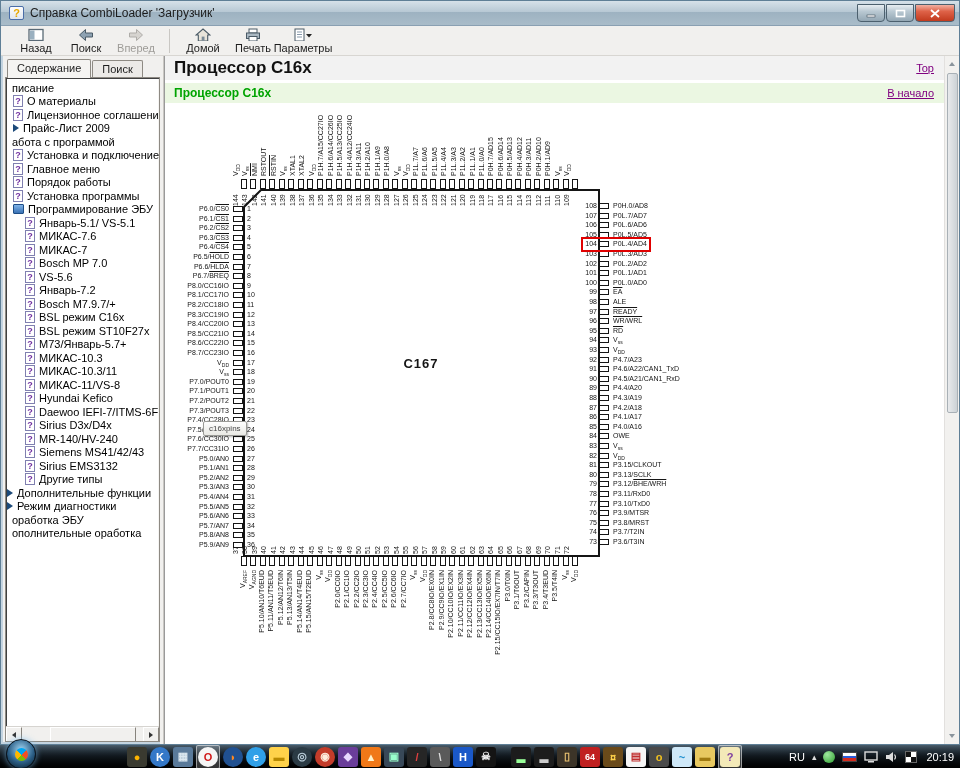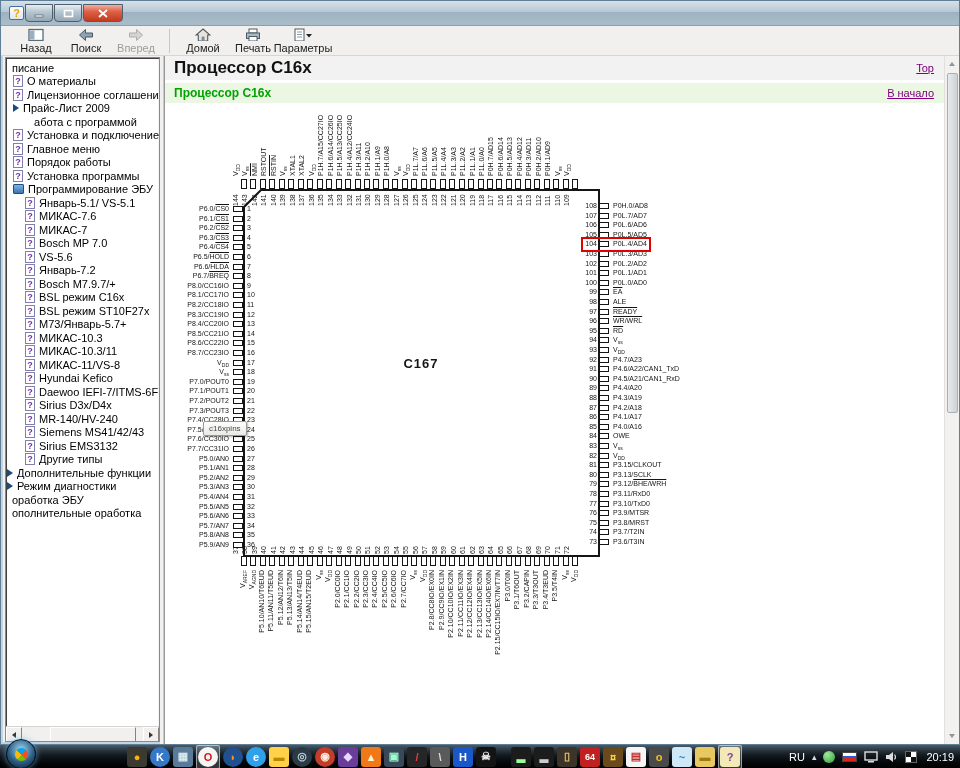--- a/index.html
+++ b/index.html
@@ -117,20 +117,21 @@
   .clock { font-size:11px; color:#fff; margin-left:2px; }
 </style>
 </head>
 <body>
 
 <div class="screen">
   <div class="window">
 
     <div class="titlebar">
       <span class="help-file-icon">?</span>
+      <span class="title">Справка CombiLoader 'Загрузчик'</span>
       <div class="winbtns">
         <div class="winbtn">
           <svg width="10" height="9">
               <rect x="1" y="6" width="8" height="2" fill="#fff" stroke="#3c4c58" stroke-width="0.6"></rect>
             </svg>
         </div>
         <div class="winbtn">
           <svg width="11" height="9">
               <rect x="1.5" y="1.5" width="8" height="6" fill="none" stroke="#fff" stroke-width="1.6"></rect>
             </svg>
@@ -186,38 +187,42 @@
             <line x1="4" y1="6.5" x2="9" y2="6.5" stroke="#8899aa"></line>
             <line x1="4" y1="9" x2="9" y2="9" stroke="#8899aa"></line>
             <path d="M13 6 L19 6 L16 9.5 Z" fill="#222"></path>
           </svg>
           <span>Параметры</span>
         </div>
       </div>
 
     <div class="main">
       <div class="sidebar">
+        <div class="tabs">
+          <div class="tab active">Содержание</div>
+          <div class="tab">Поиск</div>
+        </div>
         <div class="treebox">
           <div class="tree" id="tree">
               <div class="ti" style="padding-left: 2px;">
                 <span class="lbl">писание</span>
               </div>
               <div class="ti" style="padding-left: 7px;">
                 <span class="icon-pageq">?</span>
                 <span class="lbl">О материалы</span>
               </div>
               <div class="ti" style="padding-left: 7px;">
                 <span class="icon-pageq">?</span>
                 <span class="lbl">Лицензионное соглашение</span>
               </div>
               <div class="ti" style="padding-left: 7px;">
                 <span class="icon-arrow"></span>
                 <span class="lbl">Прайс-Лист 2009</span>
               </div>
-              <div class="ti" style="padding-left: 2px; justify-content: center;">
+              <div class="ti" style="padding-left: 2px;">
                 <span class="lbl">абота с программой</span>
               </div>
               <div class="ti" style="padding-left: 7px;">
                 <span class="icon-pageq">?</span>
                 <span class="lbl">Установка и подключение</span>
               </div>
               <div class="ti" style="padding-left: 7px;">
                 <span class="icon-pageq">?</span>
                 <span class="lbl">Главное меню</span>
               </div>

